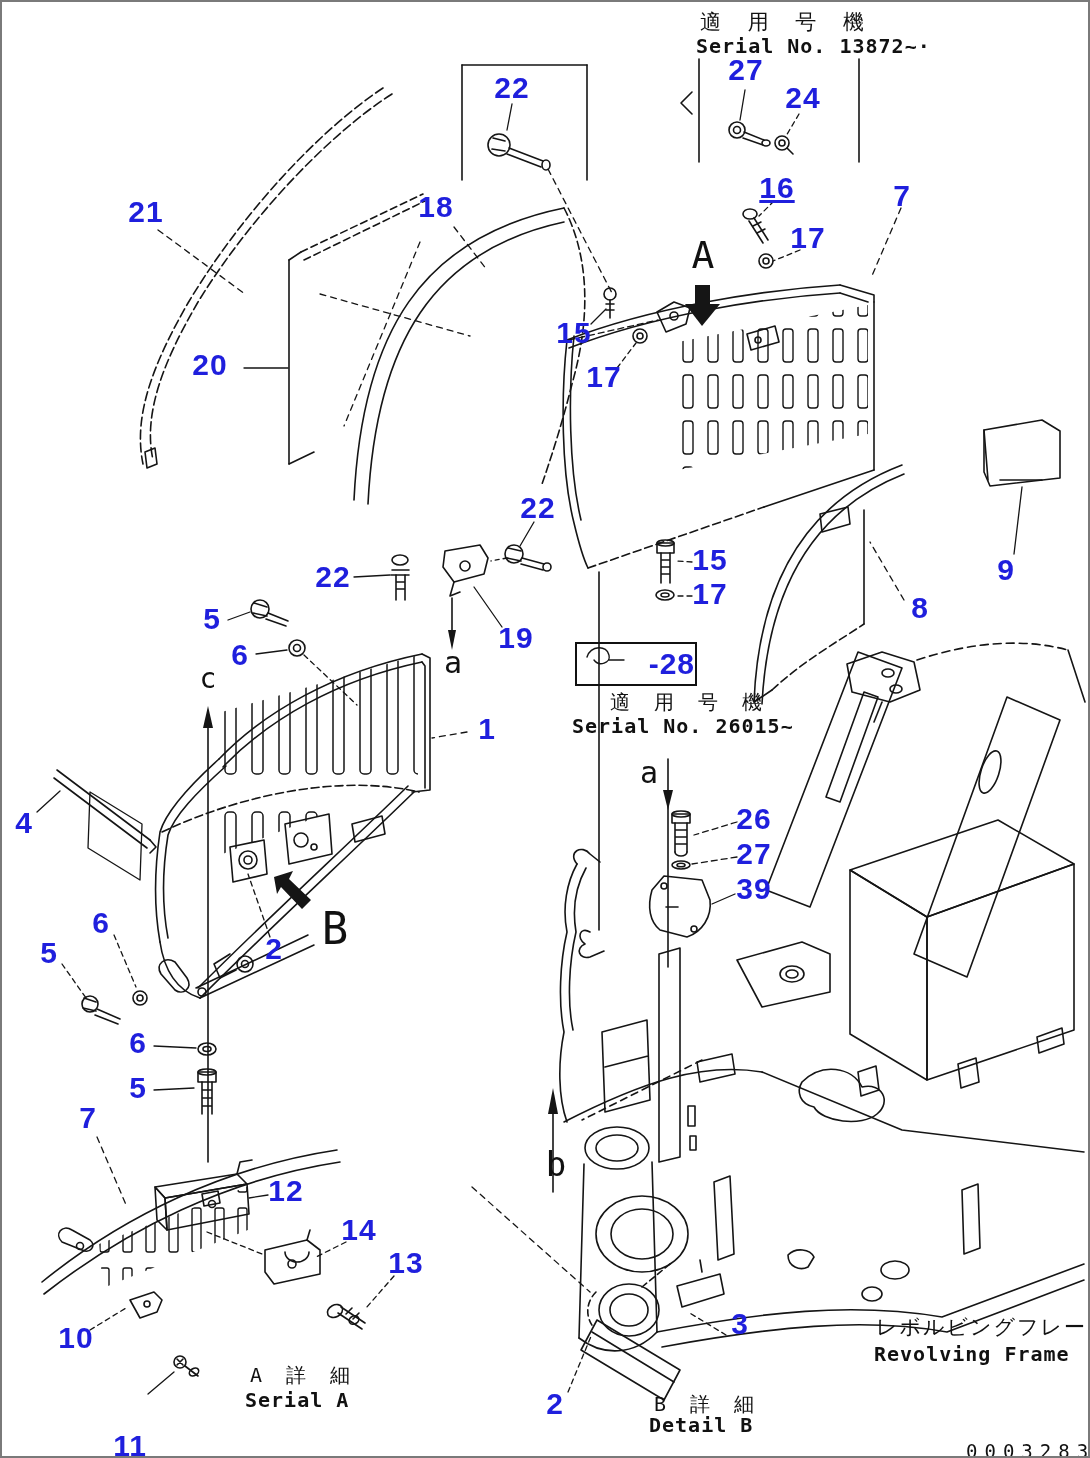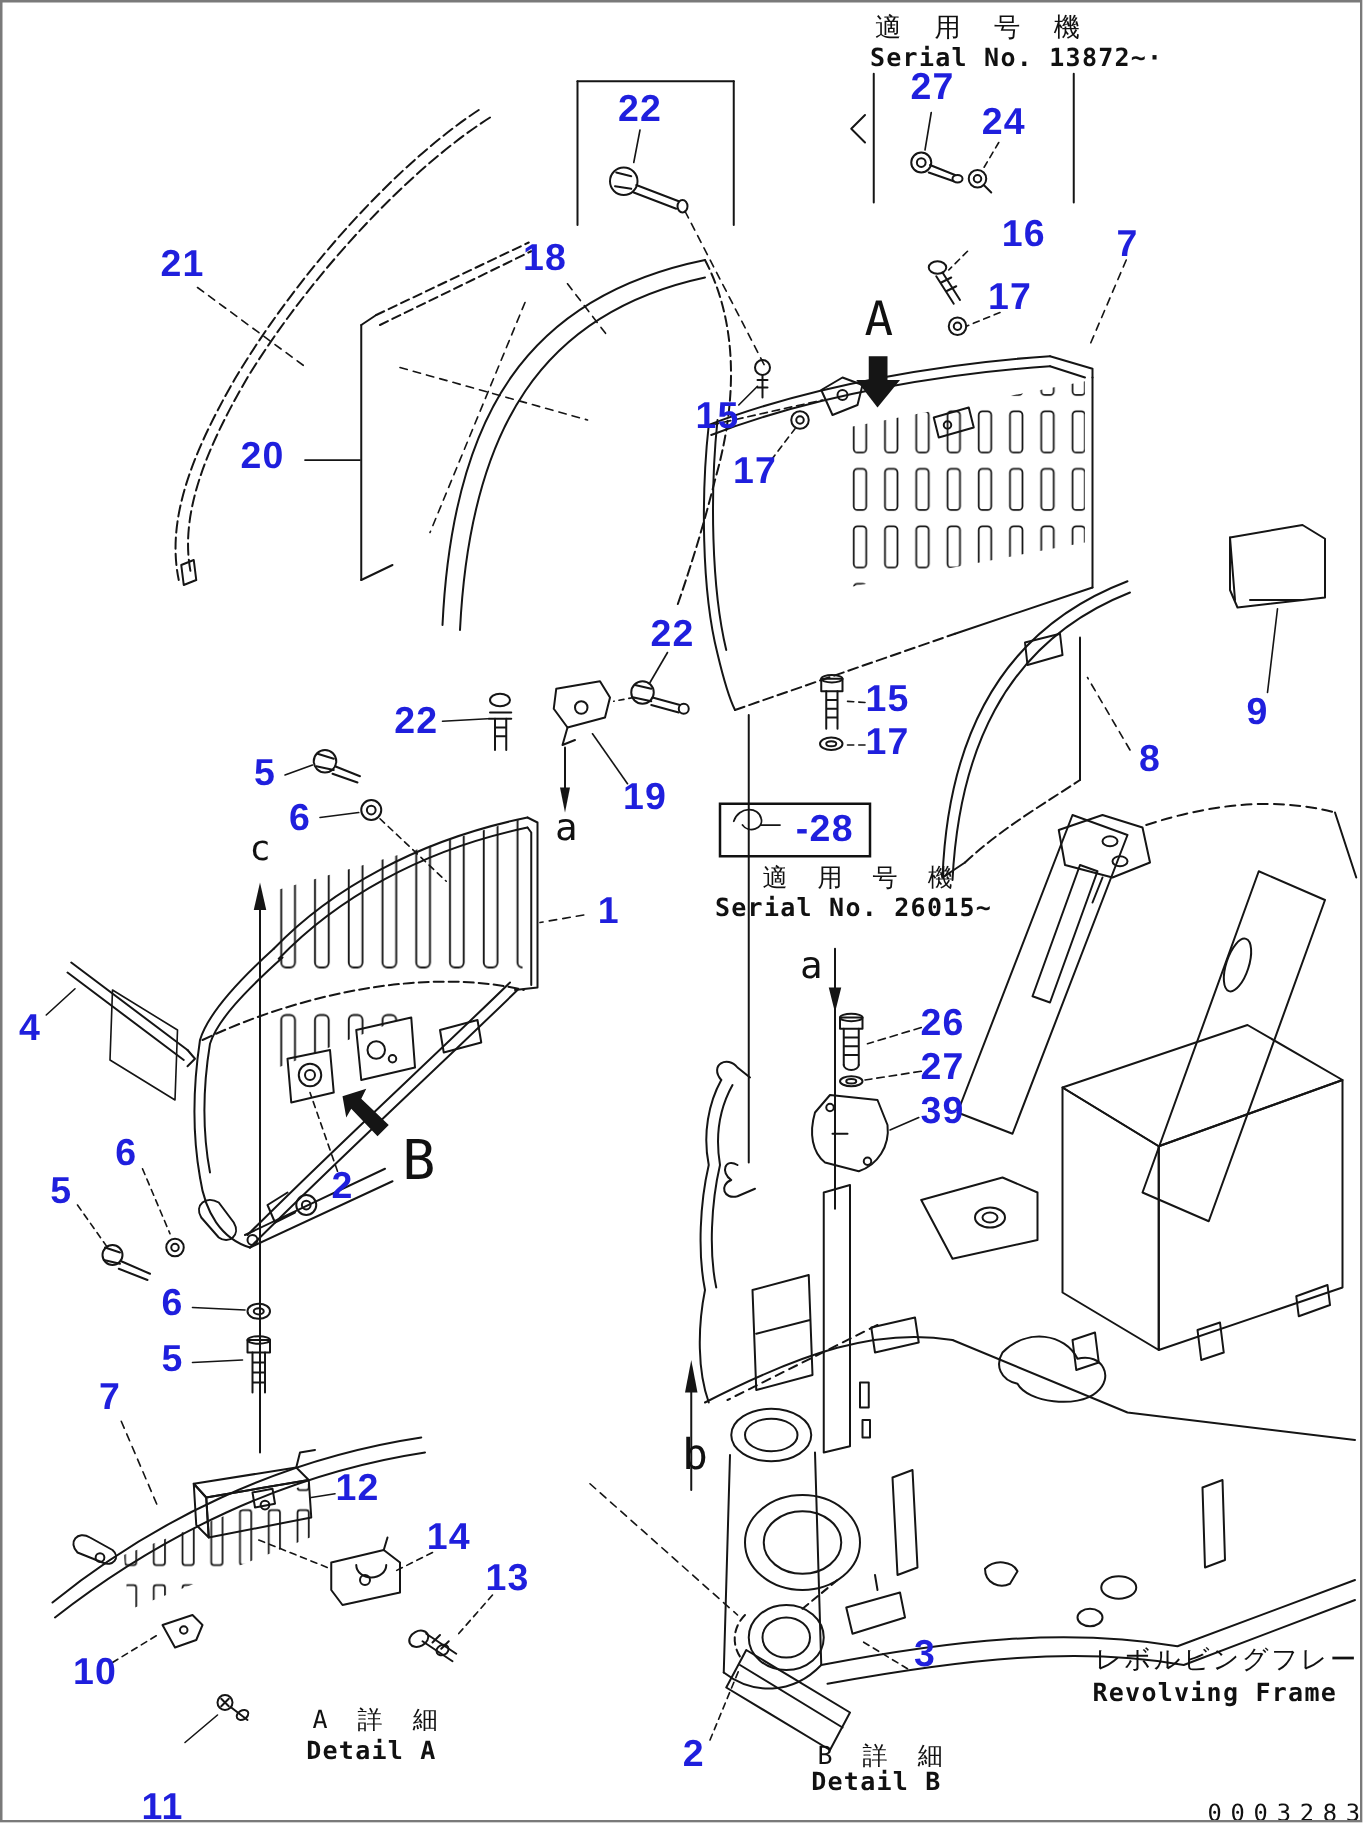--- a/index.html
+++ b/index.html
@@ -20,21 +20,21 @@
     font-family:"Liberation Sans",sans-serif;font-weight:700;
     font-size:30px;color:var(--accent,#1f1fdd);letter-spacing:1px;line-height:1;
   }
   .marker{
     position:absolute;transform:translate(-50%,-50%);
     font-family:"DejaVu Sans Mono",monospace;color:#111;line-height:1;
   }
   .refbox{
     position:absolute;left:573px;top:640px;width:122px;height:44px;
     border:2px solid #111;box-sizing:border-box;display:flex;
-    align-items:center;justify-content:flex-end;padding-right:12px;
+    align-items:center;justify-content:flex-end;padding-right:0;
   }
   .refbox .plabel{position:static;transform:none;}
 </style>
 </head>
 <body>
 
 <div class="page">
 
   <svg class="art" width="1090" height="1458" viewBox="0 0 1090 1458">
     <defs>
@@ -424,35 +424,35 @@
   <div class="txt en" style="left:694px;top:32px">Serial No. 13872~·</div>
 
   <div class="refbox">
     <span class="plabel">-28</span>
   </div>
 
   <div class="txt jp2" style="left:608px;top:687px">適 用 号 機</div>
   <div class="txt en" style="left:570px;top:712px">Serial No. 26015~</div>
 
   <div class="txt jp2" style="left:248px;top:1360px">A 詳 細</div>
-  <div class="txt en" style="left:243px;top:1386px">Detail A</div>
+  <div class="txt en" style="left:243px;top:1386px">Serial A</div>
 
   <div class="txt jp2" style="left:652px;top:1389px">B 詳 細</div>
   <div class="txt en" style="left:647px;top:1411px">Detail B</div>
 
   <div class="txt kat" style="left:874px;top:1311px">レボルビングフレーム</div>
   <div class="txt en" style="left:872px;top:1340px">Revolving Frame</div>
 
   <div class="txt docnum" style="left:964px;top:1438px">00032834</div>
 
   <div id="labels-layer">
       <span class="plabel" style="left: 510px; top: 86px;">22</span>
       <span class="plabel" style="left: 744px; top: 68px;">27</span>
       <span class="plabel" style="left: 801px; top: 96px;">24</span>
-      <span class="plabel" style="left: 817px; top: 186px;">16</span>
+      <span class="plabel" style="left: 775px; top: 186px; text-decoration: underline;">16</span>
       <span class="plabel" style="left: 806px; top: 236px;">17</span>
       <span class="plabel" style="left: 900px; top: 194px;">7</span>
       <span class="plabel" style="left: 144px; top: 210px;">21</span>
       <span class="plabel" style="left: 434px; top: 205px;">18</span>
       <span class="plabel" style="left: 208px; top: 363px;">20</span>
       <span class="plabel" style="left: 572px; top: 331px;">15</span>
       <span class="plabel" style="left: 602px; top: 375px;">17</span>
       <span class="plabel" style="left: 536px; top: 506px;">22</span>
       <span class="plabel" style="left: 331px; top: 575px;">22</span>
       <span class="plabel" style="left: 514px; top: 636px;">19</span>

